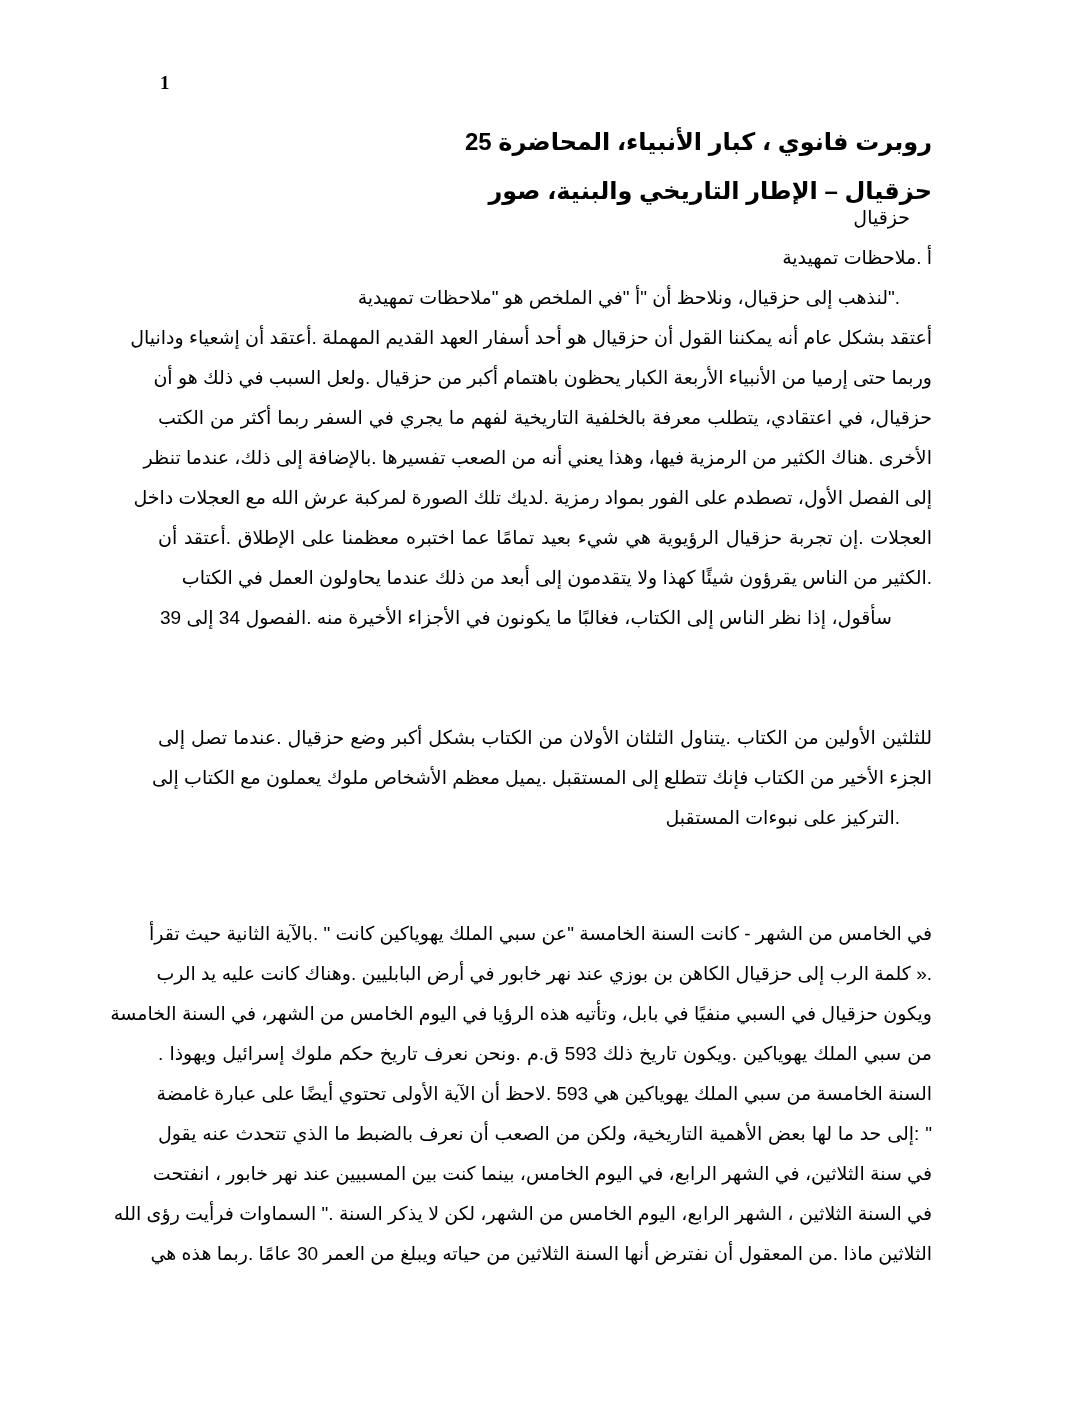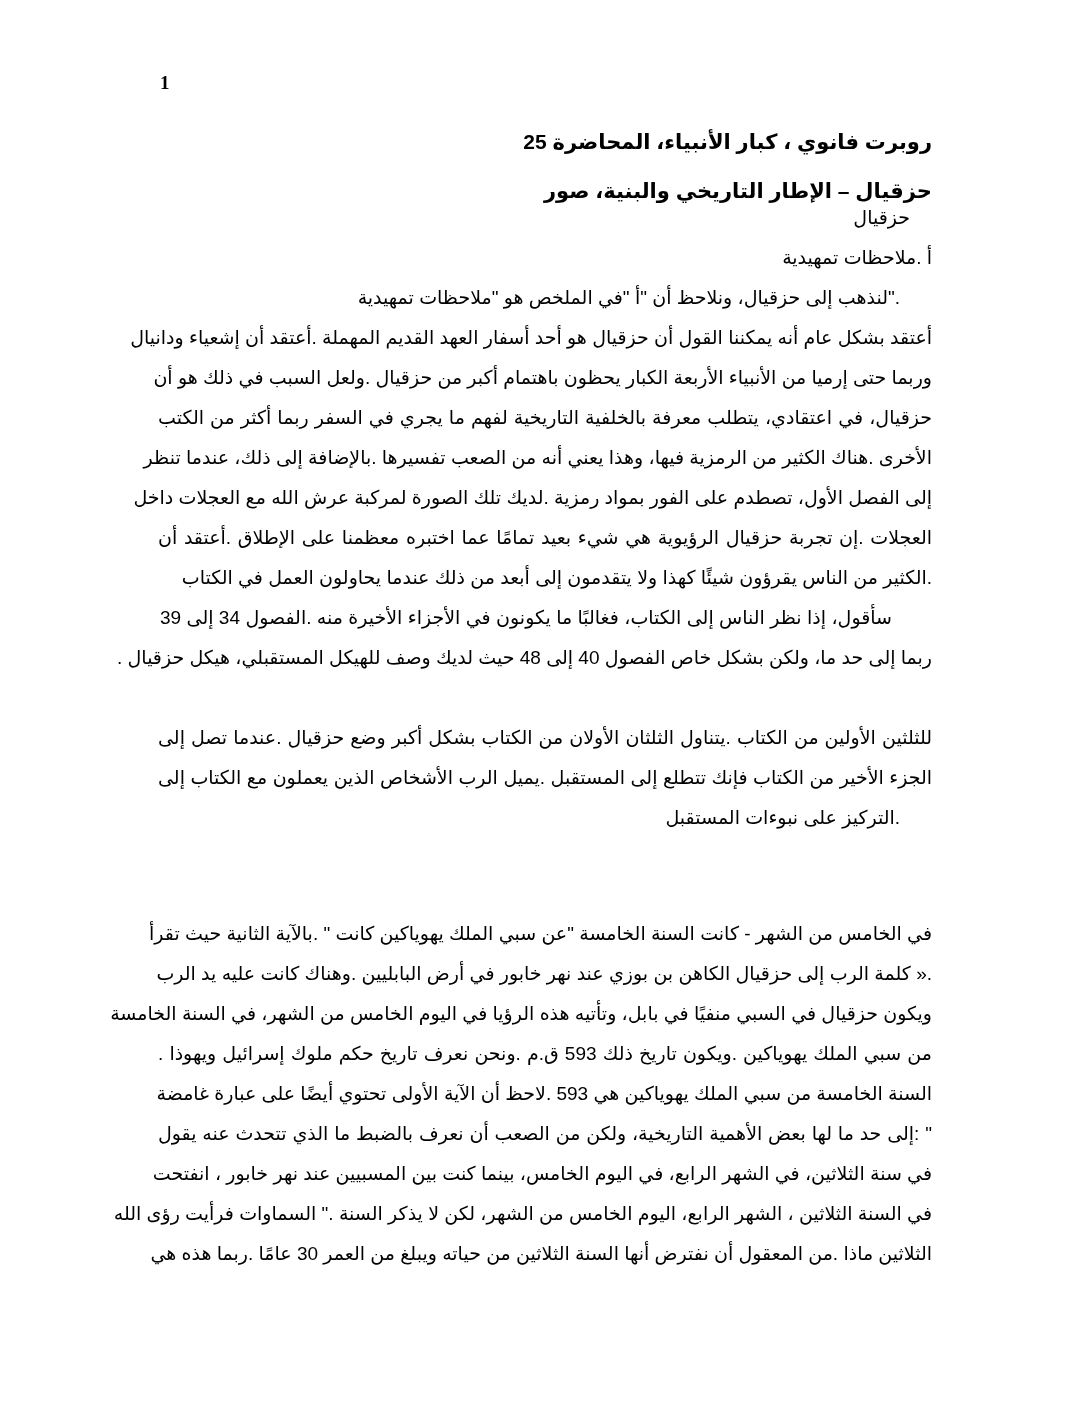--- a/index.html
+++ b/index.html
@@ -43,21 +43,21 @@
     }
     .line.justify {
       left: 158px;
       text-align: justify;
       text-align-last: justify;
     }
     .line.right {
       text-align: right;
     }
     .bold { font-weight: bold; }
-    .title { font-size: 21px; }
+    .title { font-size: 24px; }
   </style>
 </head>
 <body>
 
 <div class="page">
 
   <div class="page-number">1</div>
 
   <div class="line right bold title" style="top:128px;">روبرت فانوي ، كبار الأنبياء، المحاضرة 25</div>
   <div class="line right bold title" style="top:177px;">حزقيال – الإطار التاريخي والبنية، صور</div>
@@ -68,23 +68,22 @@
 
   <div class="line justify" style="top:364px;">وربما حتى إرميا من الأنبياء الأربعة الكبار يحظون باهتمام أكبر من حزقيال .ولعل السبب في ذلك هو أن</div>
   <div class="line justify" style="top:324px;">أعتقد بشكل عام أنه يمكننا القول أن حزقيال هو أحد أسفار العهد القديم المهملة .أعتقد أن إشعياء ودانيال</div>
   <div class="line justify" style="top:404px;">حزقيال، في اعتقادي، يتطلب معرفة بالخلفية التاريخية لفهم ما يجري في السفر ربما أكثر من الكتب</div>
   <div class="line justify" style="top:444px;">الأخرى .هناك الكثير من الرمزية فيها، وهذا يعني أنه من الصعب تفسيرها .بالإضافة إلى ذلك، عندما تنظر</div>
   <div class="line justify" style="top:484px;">إلى الفصل الأول، تصطدم على الفور بمواد رمزية .لديك تلك الصورة لمركبة عرش الله مع العجلات داخل</div>
   <div class="line justify" style="top:524px;">العجلات .إن تجربة حزقيال الرؤيوية هي شيء بعيد تمامًا عما اختبره معظمنا على الإطلاق .أعتقد أن</div>
   <div class="line right" style="top:564px;">.الكثير من الناس يقرؤون شيئًا كهذا ولا يتقدمون إلى أبعد من ذلك عندما يحاولون العمل في الكتاب</div>
 
   <div class="line justify" style="top:604px; right:196px; left:160px;">سأقول، إذا نظر الناس إلى الكتاب، فغالبًا ما يكونون في الأجزاء الأخيرة منه .الفصول 34 إلى 39</div>
-  <div class="line justify" style="top:644px;">ربما إلى حد ما، ولكن بشكل خاص الفصول 40 إلى 48 حيث لديك وصف للهيكل المستقبلي، هيكل حزقيال .</div>
   <div class="line justify" style="top:724px;">للثلثين الأولين من الكتاب .يتناول الثلثان الأولان من الكتاب بشكل أكبر وضع حزقيال .عندما تصل إلى</div>
-  <div class="line justify" style="top:764px;">الجزء الأخير من الكتاب فإنك تتطلع إلى المستقبل .يميل الرب الأشخاص الذين يعملون مع الكتاب إلى</div>
+  <div class="line justify" style="top:764px;">الجزء الأخير من الكتاب فإنك تتطلع إلى المستقبل .يميل معظم الأشخاص ملوك يعملون مع الكتاب إلى</div>
   <div class="line right" style="top:804px; right:188px;">.التركيز على نبوءات المستقبل</div>
 
   <div class="line justify" style="top:920px;">في الخامس من الشهر - كانت السنة الخامسة "عن سبي الملك يهوياكين كانت  " .بالآية الثانية حيث تقرأ</div>
   <div class="line justify" style="top:960px;">.« كلمة الرب إلى حزقيال الكاهن بن بوزي عند نهر خابور في أرض البابليين .وهناك كانت عليه يد الرب</div>
   <div class="line justify" style="top:1000px;">ويكون حزقيال في السبي منفيًا في بابل، وتأتيه هذه الرؤيا في اليوم الخامس من الشهر، في السنة الخامسة</div>
   <div class="line justify" style="top:1040px;">من سبي الملك يهوياكين .ويكون تاريخ ذلك 593 ق.م .ونحن نعرف تاريخ حكم ملوك إسرائيل ويهوذا .</div>
   <div class="line justify" style="top:1080px;">السنة الخامسة من سبي الملك يهوياكين هي 593 .لاحظ أن الآية الأولى تحتوي أيضًا على عبارة غامضة</div>
   <div class="line justify" style="top:1120px;">" :إلى حد ما لها بعض الأهمية التاريخية، ولكن من الصعب أن نعرف بالضبط ما الذي تتحدث عنه يقول</div>
   <div class="line justify" style="top:1160px;">في سنة الثلاثين، في الشهر الرابع، في اليوم الخامس، بينما كنت بين المسبيين عند نهر خابور ، انفتحت</div>
   <div class="line justify" style="top:1200px;">في السنة الثلاثين ، الشهر الرابع، اليوم الخامس من الشهر، لكن لا يذكر السنة ." السماوات فرأيت رؤى الله</div>

